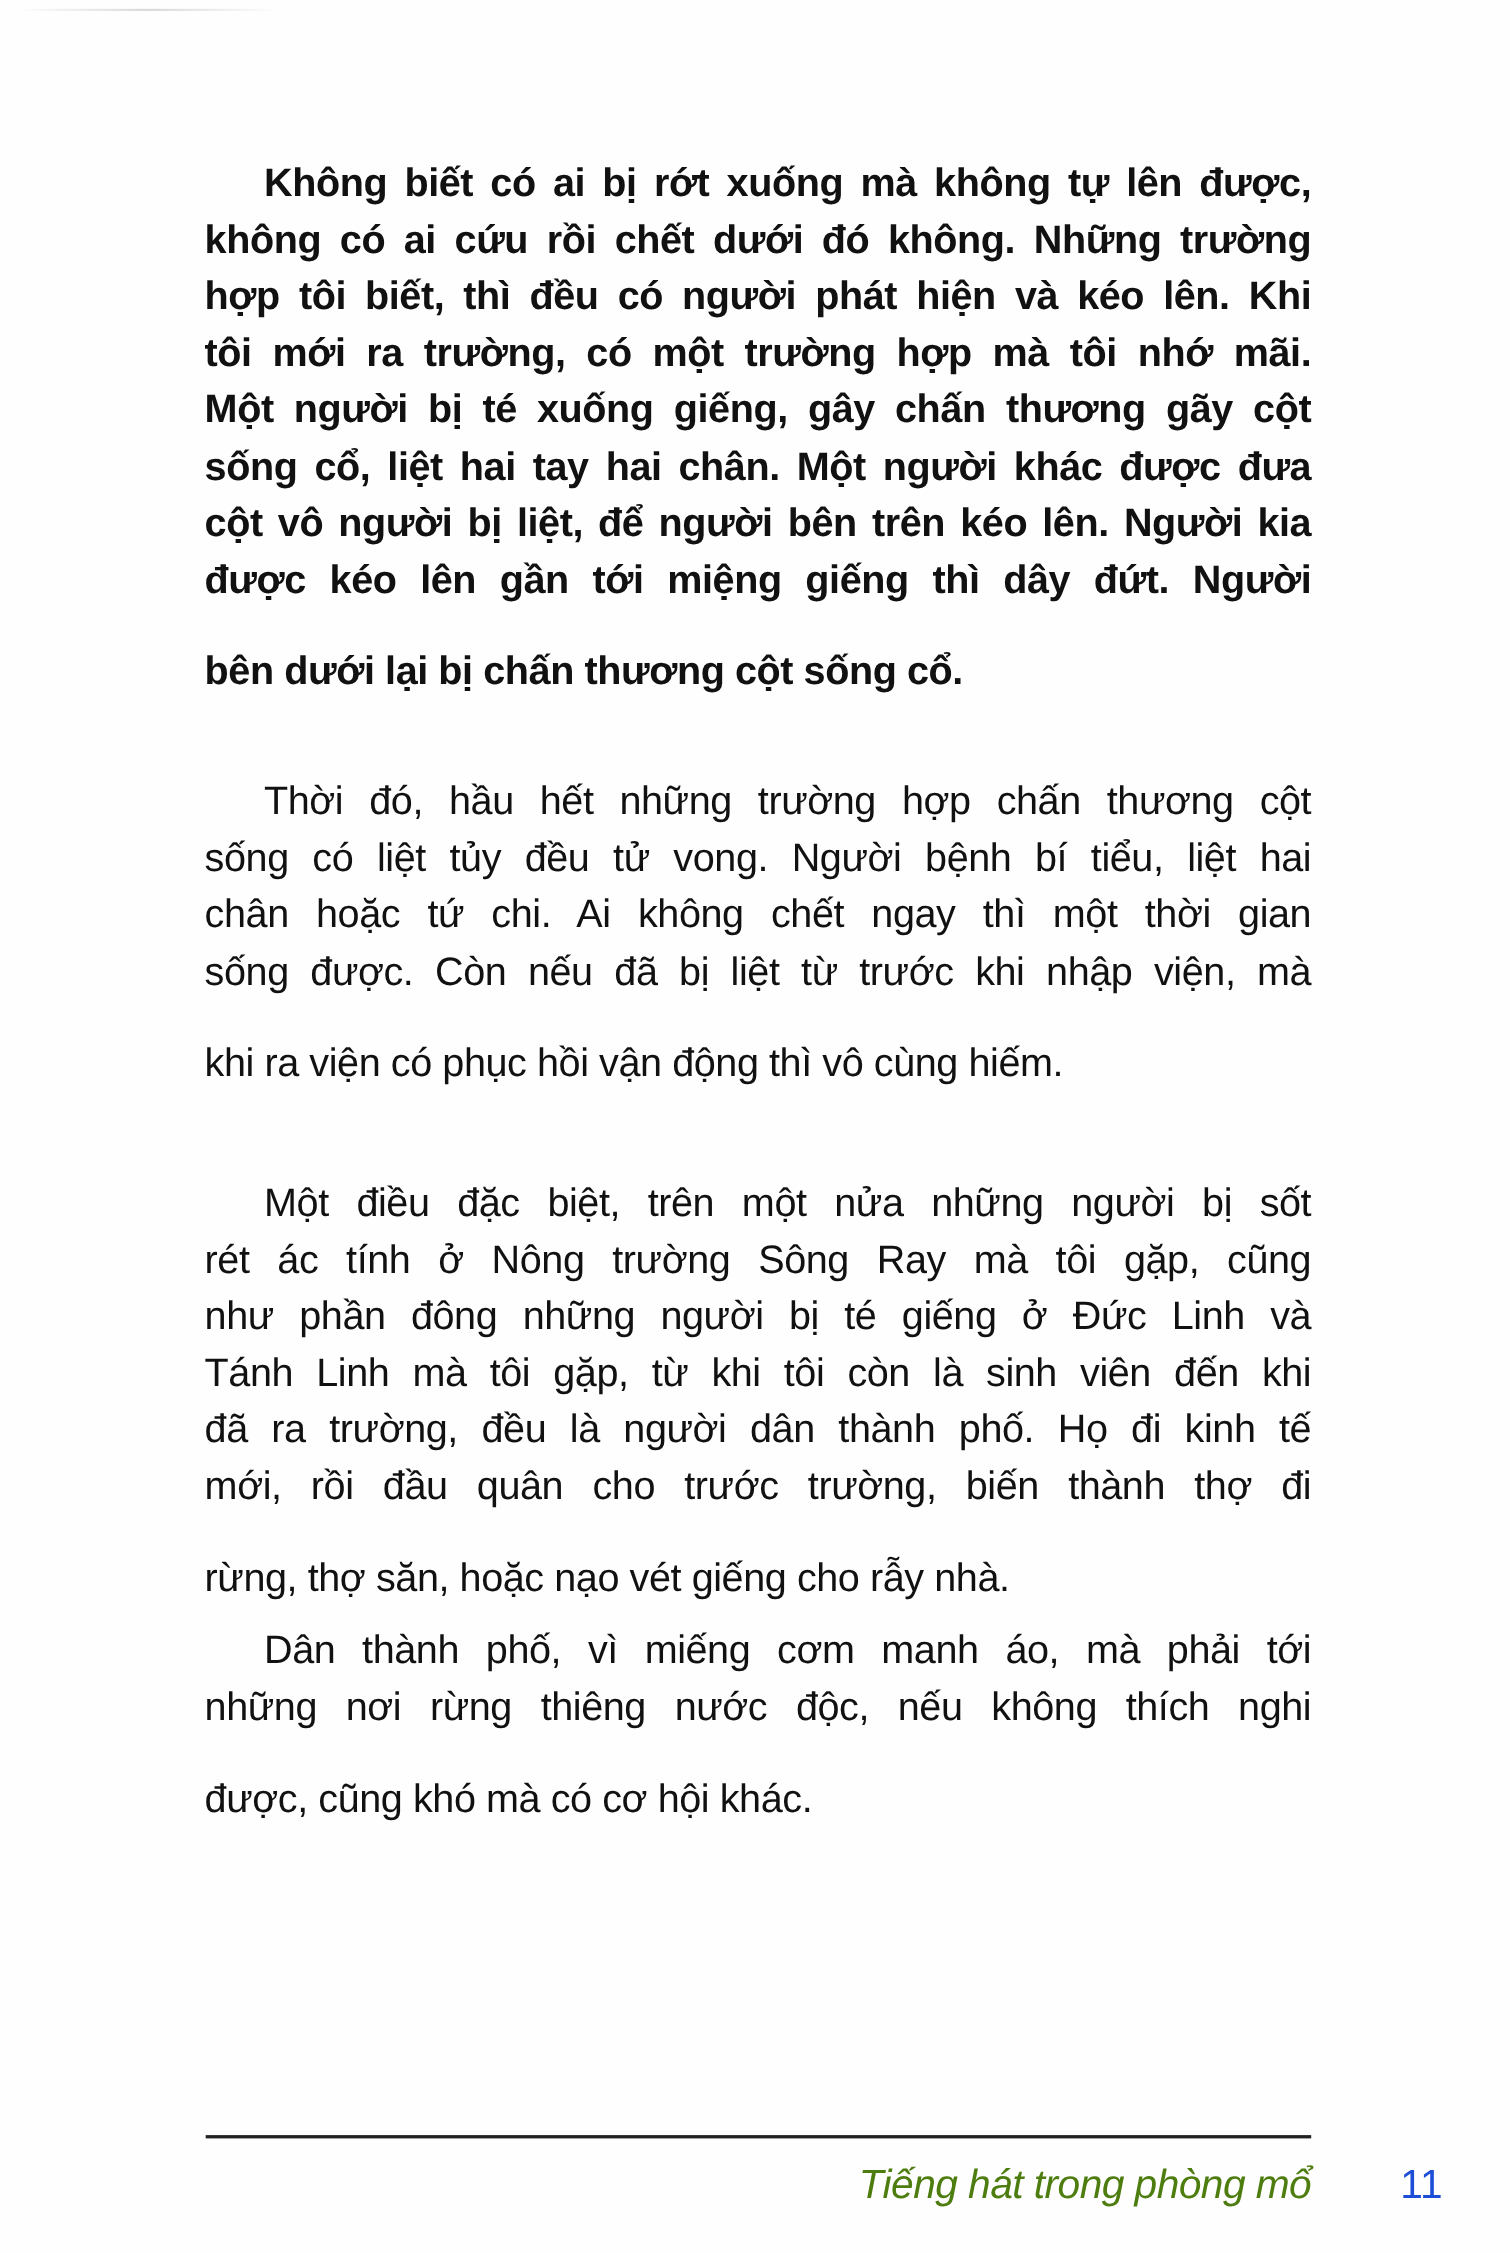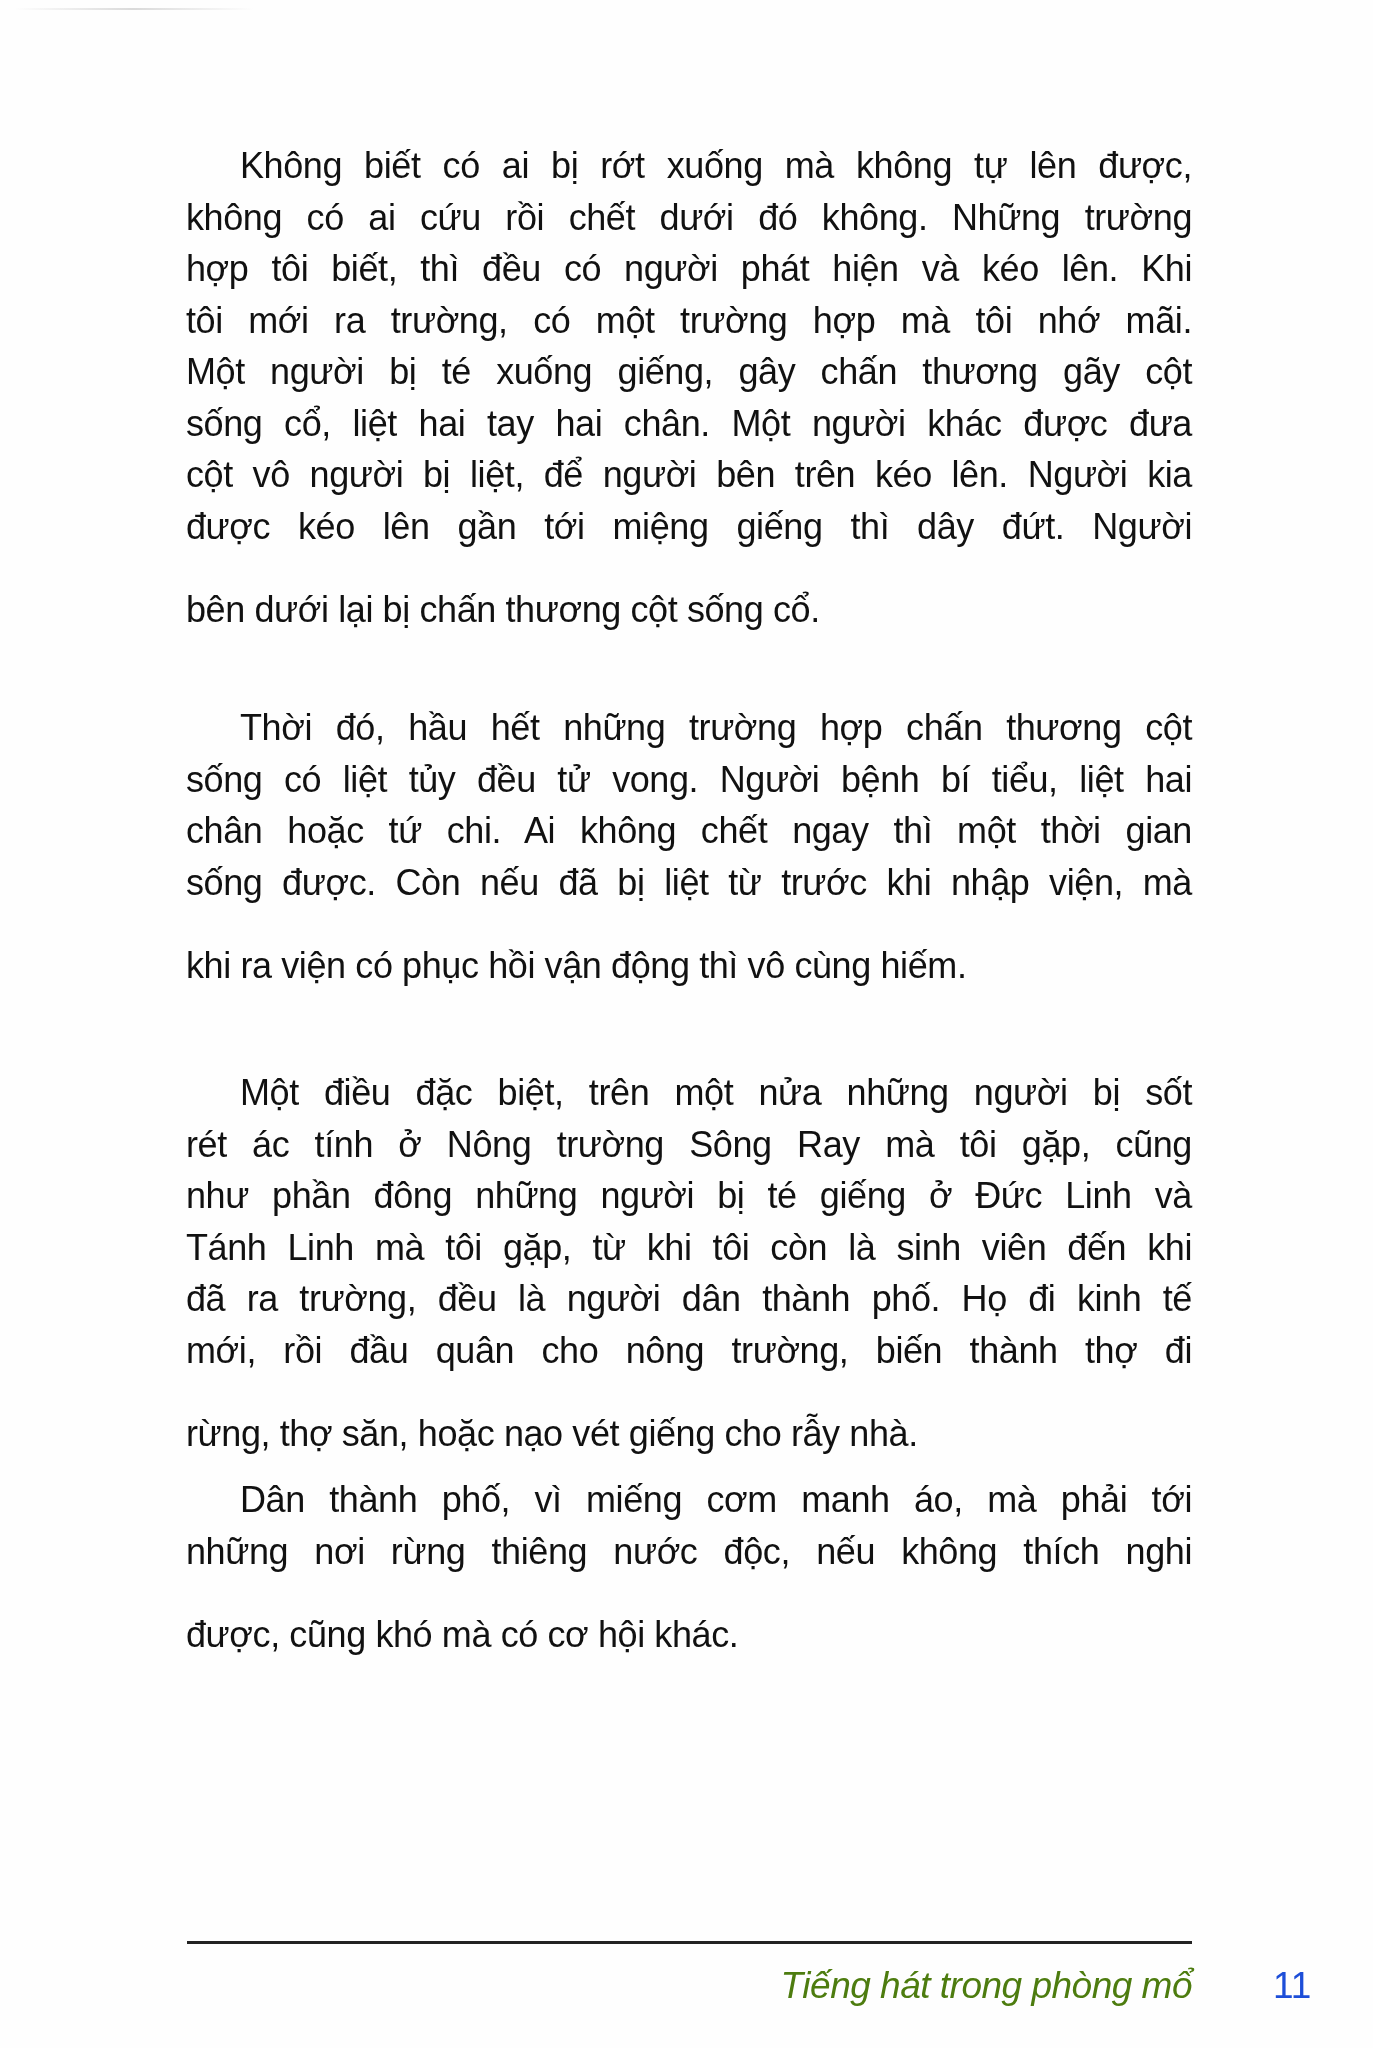--- a/index.html
+++ b/index.html
@@ -85,21 +85,21 @@
     white-space: nowrap;
   }
 </style>
 </head>
 <body>
 
 <div class="top-edge"></div>
 
 <main class="page-body">
 
-  <p class="paragraph" style="top:140px;">
+  <p class="paragraph" style="top:140px;font-weight:bold;">
     <span class="line first">Không biết có ai bị rớt xuống mà không tự lên được,</span>
     <span class="line">không có ai cứu rồi chết dưới đó không. Những trường</span>
     <span class="line">hợp tôi biết, thì đều có người phát hiện và kéo lên. Khi</span>
     <span class="line">tôi mới ra trường, có một trường hợp mà tôi nhớ mãi.</span>
     <span class="line">Một người bị té xuống giếng, gây chấn thương gãy cột</span>
     <span class="line">sống cổ, liệt hai tay hai chân. Một người khác được đưa</span>
     <span class="line">cột vô người bị liệt, để người bên trên kéo lên. Người kia</span>
     <span class="line">được kéo lên gần tới miệng giếng thì dây đứt. Người</span>
     <span class="line last">bên dưới lại bị chấn thương cột sống cổ.</span>
   </p>
@@ -111,21 +111,21 @@
     <span class="line">sống được. Còn nếu đã bị liệt từ trước khi nhập viện, mà</span>
     <span class="line last">khi ra viện có phục hồi vận động thì vô cùng hiếm.</span>
   </p>
 
   <p class="paragraph" style="top:1067px;">
     <span class="line first">Một điều đặc biệt, trên một nửa những người bị sốt</span>
     <span class="line">rét ác tính ở Nông trường Sông Ray mà tôi gặp, cũng</span>
     <span class="line">như phần đông những người bị té giếng ở Đức Linh và</span>
     <span class="line">Tánh Linh mà tôi gặp, từ khi tôi còn là sinh viên đến khi</span>
     <span class="line">đã ra trường, đều là người dân thành phố. Họ đi kinh tế</span>
-    <span class="line">mới, rồi đầu quân cho nông trường, biến thành thợ đi</span>
+    <span class="line">mới, rồi đầu quân cho trước trường, biến thành thợ đi</span>
     <span class="line last">rừng, thợ săn, hoặc nạo vét giếng cho rẫy nhà.</span>
   </p>
 
   <p class="paragraph" style="top:1474px;">
     <span class="line first">Dân thành phố, vì miếng cơm manh áo, mà phải tới</span>
     <span class="line">những nơi rừng thiêng nước độc, nếu không thích nghi</span>
     <span class="line last">được, cũng khó mà có cơ hội khác.</span>
   </p>
 
 </main>

